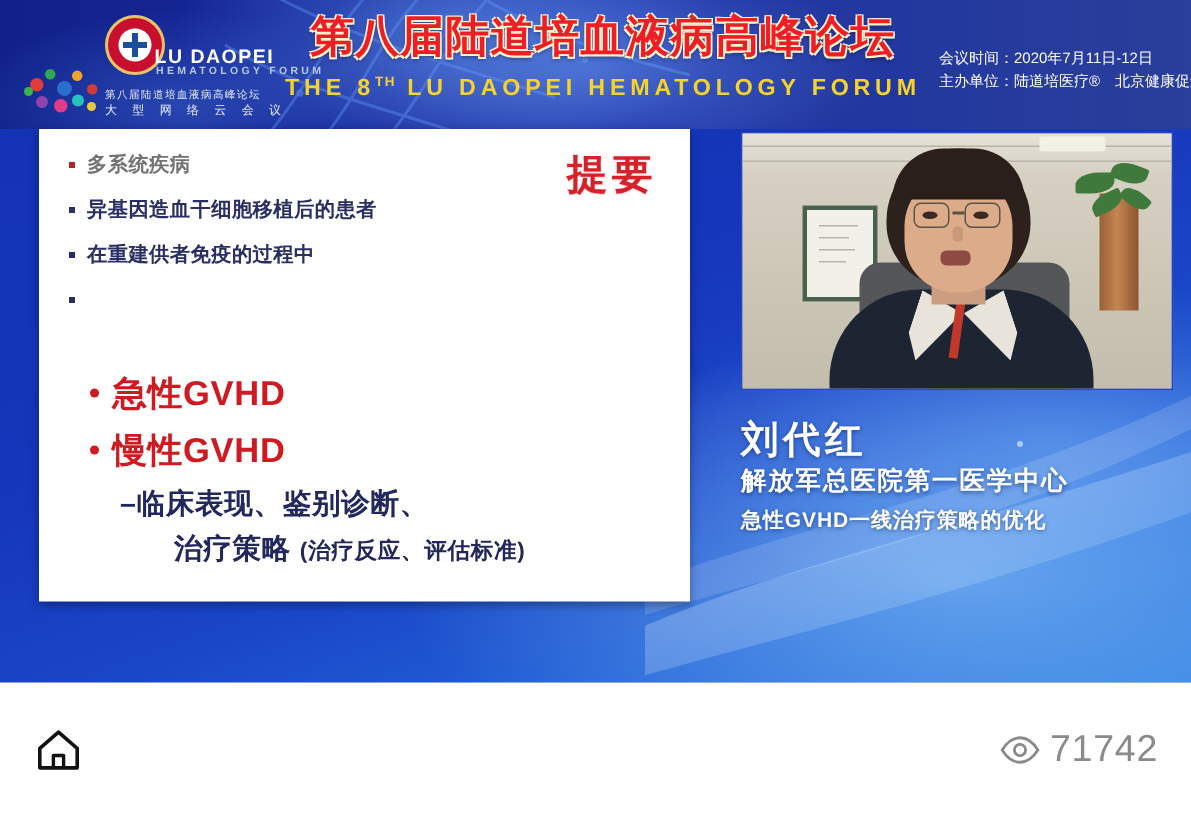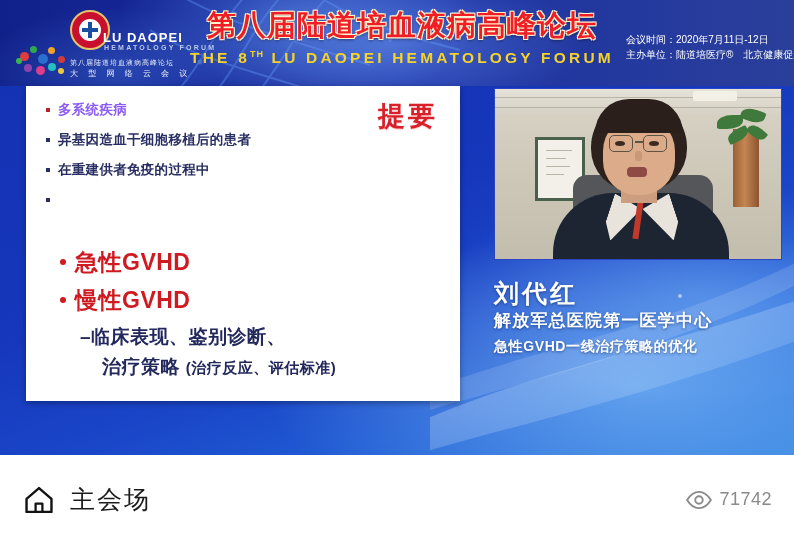--- a/index.html
+++ b/index.html
@@ -112,39 +112,39 @@
   .b-row{display:flex;align-items:flex-start;margin-bottom:11px;}
   .b-dot{
     flex:0 0 auto;width:4px;height:4px;margin:8px 8px 0 4px;
   }
   .b-dot.red{background:#b4232a;}
   .b-dot.navy{background:#2a2f63;}
   .b-txt{
     font-size:13.5px;line-height:19px;color:#2a2f63;font-weight:bold;
     letter-spacing:.3px;
   }
-  .b-txt.red{color:#8b5cf6;}
+  .b-txt.red{color:#737373;}
   .hl{color:#e02b22;}
 
   .big-list{position:absolute;left:34px;top:160px;width:390px;}
   .big-row{display:flex;align-items:flex-start;margin-bottom:6px;}
   .big-dot{
     flex:0 0 auto;width:6px;height:6px;border-radius:50%;
     background:#cf1a22;margin:13px 9px 0 0;
   }
   .big-txt{
     font-size:23px;font-weight:bold;color:#cf1a22;line-height:32px;
     letter-spacing:.5px;
   }
   .sub-row{
     margin-left:20px;font-size:19px;font-weight:bold;color:#23285c;
     line-height:30px;letter-spacing:.5px;
   }
   .sub-row .small{font-size:15px;}
-  .sub-row.indent{margin-left:42px;}
+  .sub-row.indent{margin-left:56px;}
 
   
   .video{
     position:absolute;left:494px;top:88px;width:286px;height:170px;
     background:#cfcabd;overflow:hidden;border:1px solid #2a46c0;
   }
   .vroom{position:absolute;left:0;top:0;width:286px;height:170px;
     background:linear-gradient(180deg,#d9d4c7 0%,#cdc7b8 55%,#c3bdad 100%);}
   .vceil{position:absolute;left:0;top:0;width:286px;height:26px;
     background:linear-gradient(180deg,#e6e2d8,#d6d1c4);}
@@ -193,21 +193,21 @@
 
   
   .bottombar{
     position:absolute;left:0;top:455px;width:794px;height:89px;background:#ffffff;
     display:flex;align-items:center;justify-content:space-between;
     padding:0 22px;box-sizing:border-box;
   }
   .bb-left{display:flex;align-items:center;gap:14px;}
   .bb-label{font-size:25px;color:#1b1b1b;letter-spacing:2px;}
   .bb-right{display:flex;align-items:center;gap:6px;}
-  .bb-count{font-size:18px;color:#8a8a8a;letter-spacing:.5px;}
+  .bb-count{font-size:25px;color:#8a8a8a;letter-spacing:.5px;}
 </style>
 </head>
 <body>
 
 <div class="app">
 
   <div class="stream">
 
     <div class="banner">
       <svg class="helix" viewBox="0 0 360 150">
@@ -358,21 +358,20 @@
     </div>
 
   </div>
 
   <div class="bottombar">
     <div class="bb-left">
       <svg width="34" height="34" viewBox="0 0 24 24">
         <path d="M3.2 11.2 L12 3.6 L20.8 11.2 L20.8 20.4 L3.2 20.4 Z" fill="none" stroke="#121212" stroke-width="1.7" stroke-linejoin="round"></path>
         <path d="M9.6 20.4 L9.6 14.6 L14.4 14.6 L14.4 20.4" fill="none" stroke="#121212" stroke-width="1.6" stroke-linejoin="round"></path>
       </svg>
-      <span class="bb-label">主会场</span>
     </div>
     <div class="bb-right">
       <svg width="28" height="28" viewBox="0 0 24 24">
         <path d="M1.8 12 C5 6.8 8.6 5 12 5 C15.4 5 19 6.8 22.2 12 C19 17.2 15.4 19 12 19 C8.6 19 5 17.2 1.8 12 Z" fill="none" stroke="#8a8a8a" stroke-width="1.6"></path>
         <circle cx="12" cy="12" r="3.2" fill="none" stroke="#8a8a8a" stroke-width="1.6"></circle>
       </svg>
       <span class="bb-count">71742</span>
     </div>
   </div>
 

